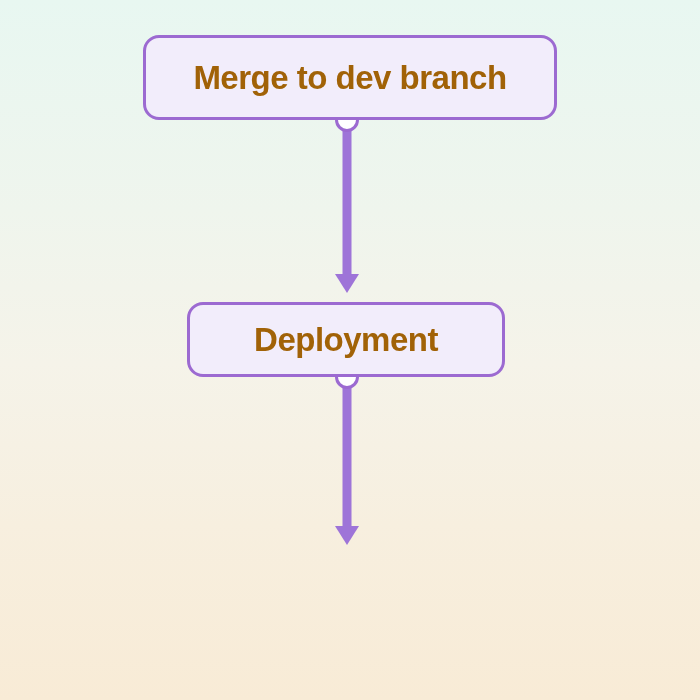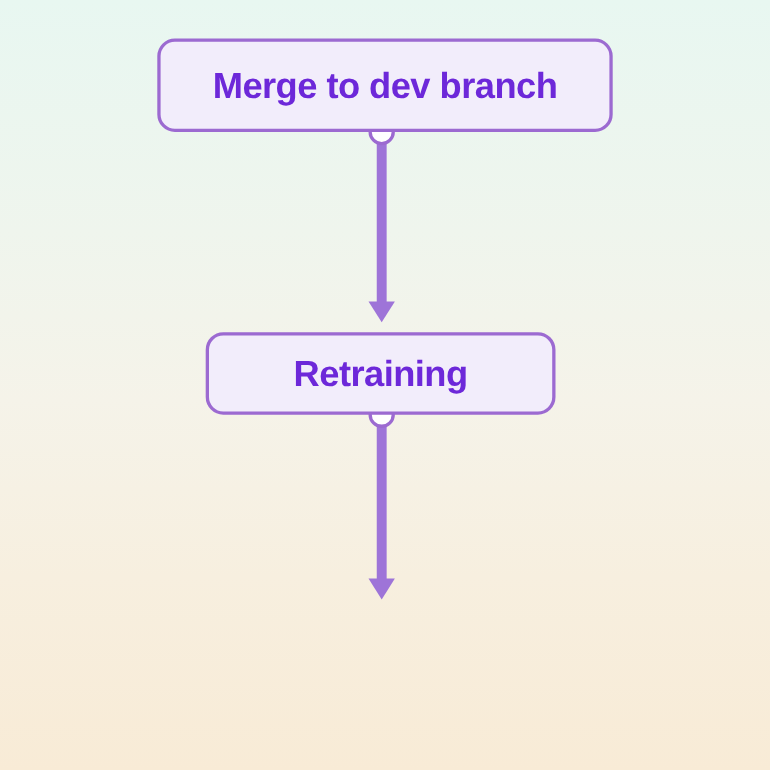--- a/index.html
+++ b/index.html
@@ -21,21 +21,21 @@
   }
   .node {
     position: absolute;
     box-sizing: border-box;
     display: flex;
     align-items: center;
     justify-content: center;
     background: #f2edfb;
     border: 3px solid #9c6ad1;
     border-radius: 16px;
-    color: #6d28d9;
+    color: #a16207;
     font-size: 33px;
     font-weight: 700;
     letter-spacing: -0.5px;
     white-space: nowrap;
     text-align: center;
   }
   .node-merge      { left: 143px; top: 35px;  width: 414px; height: 85px; }
   .node-retraining { left: 187px; top: 302px; width: 318px; height: 75px; }
   .node-deployment { left: 48px;  top: 558px; width: 589px; height: 90px; font-size: 34px; }
   .connector-layer {
@@ -65,17 +65,17 @@
       <polygon points="335,526 359,526 347,545" fill="#9e74d8"></polygon>
       <circle cx="347" cy="377" r="10.5" fill="#ffffff" stroke="#9c6ad1" stroke-width="3"></circle>
     </g>
   </svg>
 
   <div class="node node-merge">
     <span>Merge to dev branch</span>
   </div>
 
   <div class="node node-retraining">
-    <span>Retraining</span>
+    <span>Deployment</span>
   </div>
 
 
 </div>
 
 </body></html>

